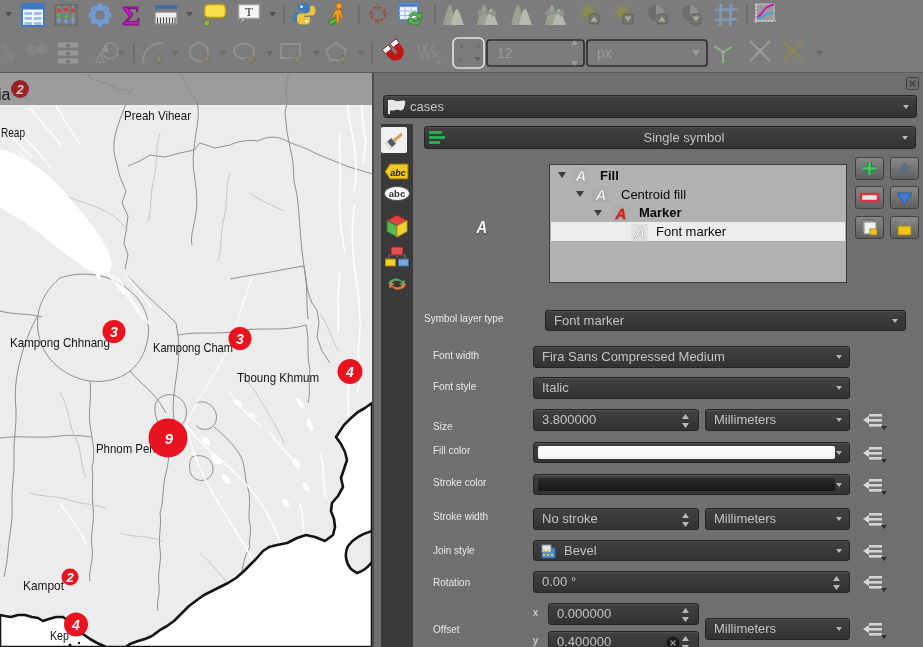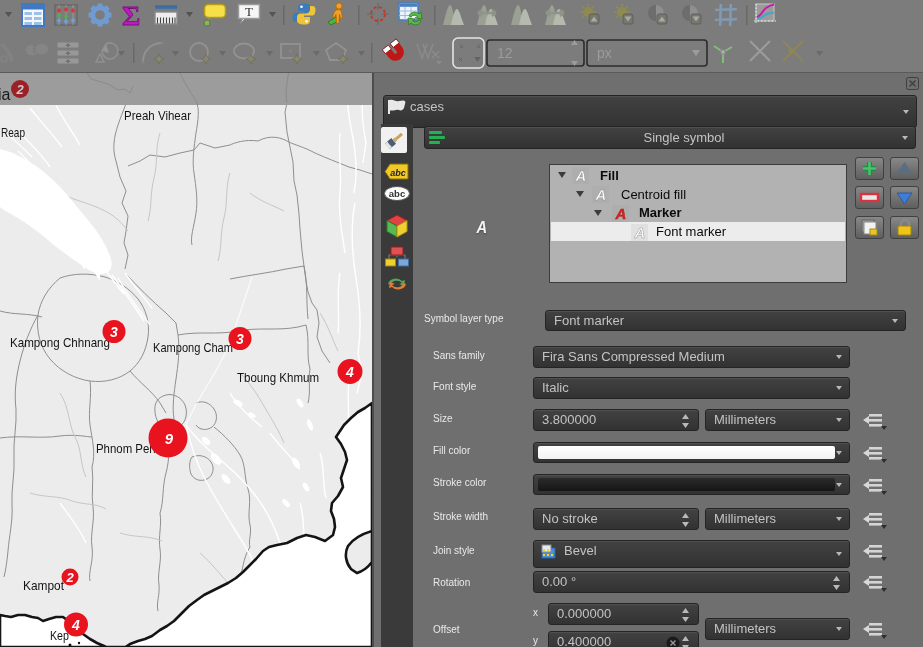--- a/index.html
+++ b/index.html
@@ -445,21 +445,21 @@
     <svg class="abs" style="left:15px;top:26px;z-index:5;" width="20" height="15">
         <path d="M1,1 L3,1 C6,0 9,3 12,2 L16,1.5 C18,1.4 19,3 18,5 L17,9 C16,11 14,12 12,11 C9,10 7,12 4,11.5 L3,11.5 L3,15 L1,15 Z" fill="#e8e8e8"></path>
       </svg>
     <svg class="abs" style="left:57px;top:58px;z-index:5;" width="16" height="13">
         <g fill="#21b352">
           <rect x="0" y="0" width="13" height="3" rx="1"></rect>
           <rect x="0" y="5" width="16" height="3" rx="1"></rect>
           <rect x="0" y="10" width="11" height="3" rx="1"></rect>
         </g>
       </svg>
-    <div class="abs combo" style="left:11px;top:22px;width:534px;height:33px;line-height:21px;padding-left:26px;">cases<span class="carrow"></span></div>
+    <div class="abs combo" style="left:11px;top:22px;width:534px;height:23px;line-height:21px;padding-left:26px;">cases<span class="carrow"></span></div>
     <div class="abs" id="sidebar">
       <div class="abs" style="left:0;top:3px;width:26px;height:26px;background:#f1f1f1;border-radius:2px;">
         <svg width="26" height="26">
             <g transform="rotate(-40 13 13)">
               <rect x="4" y="10" width="8" height="7" fill="#5a6f8a"></rect>
               <path d="M4,10 l8,0 0,7 -8,0 z" fill="#4a5d73"></path>
               <rect x="12" y="11.5" width="3" height="4" fill="#c9a86a"></rect>
               <rect x="15" y="12" width="8" height="3" fill="#caa15c"></rect>
               <path d="M4,10 q-2,4 0,7 l3,0 q-1,-4 0,-7 z" fill="#e8e4da"></path>
             </g>
@@ -533,46 +533,46 @@
           <rect x="8" y="5" width="12" height="12" fill="#f2f2f2" stroke="#888" stroke-width="1"></rect>
           <rect x="14" y="12" width="7" height="6" fill="#e8c52c" stroke="#a88c10" stroke-width="1"></rect>
         </svg></div>
     <div class="btn6" style="left:518px;top:143px;"><svg width="27" height="21">
           <path d="M10,9 v-2 a4,4 0 0 1 8,0 v2" fill="none" stroke="#8a8a8a" stroke-width="2.2"></path>
           <rect x="7" y="9" width="13" height="9" rx="1" fill="#edc31c" stroke="#a8880a" stroke-width="1"></rect>
         </svg></div>
 
     <div class="abs lbl" style="left:52px;top:240px;">Symbol layer type</div>
     <div class="abs combo" style="left:173px;top:237px;width:361px;height:21px;">Font marker<span class="carrow"></span></div>
-    <div class="abs lbl" style="left:61px;top:277px;">Sans family</div>
+    <div class="abs lbl" style="left:61px;top:277px;">Font width</div>
     <div class="abs combo" style="left:161px;top:273px;width:317px;height:22px;line-height:20px;">Fira Sans Compressed Medium<span class="carrow"></span></div>
     <div class="abs lbl" style="left:61px;top:308px;">Font style</div>
     <div class="abs combo" style="left:161px;top:304px;width:317px;height:22px;line-height:20px;">Italic<span class="carrow"></span></div>
-    <div class="abs lbl" style="left:61px;top:340px;">Size</div>
+    <div class="abs lbl" style="left:61px;top:348px;">Size</div>
     <div class="abs combo" style="left:161px;top:336px;width:166px;height:22px;line-height:20px;">3.800000<span class="spinbtns"><svg width="9" height="16">
             <path d="M4.5,1 l3.5,5 h-7 z M4.5,15 l3.5,-5 h-7 z" fill="#b8b8b8"></path>
           </svg></span></div>
     <div class="abs combo" style="left:333px;top:336px;width:145px;height:22px;line-height:20px;">Millimeters<span class="carrow"></span></div>
     <div class="abs lbl" style="left:61px;top:372px;">Fill color</div>
     <div class="abs combo" style="left:161px;top:369px;width:317px;height:21px;">
         <span style="position:absolute;left:4px;top:3px;right:14px;bottom:3px;background:linear-gradient(#ffffff,#f2f2f2);border-radius:2px;"></span>
         <span class="carrow"></span>
       </div>
     <div class="abs lbl" style="left:61px;top:404px;">Stroke color</div>
     <div class="abs combo" style="left:161px;top:401px;width:317px;height:21px;">
         <span style="position:absolute;left:4px;top:3px;right:14px;bottom:3px;background:linear-gradient(#2b2b2b,#151515);border-radius:2px;"></span>
         <span class="carrow"></span>
       </div>
     <div class="abs lbl" style="left:61px;top:438px;">Stroke width</div>
     <div class="abs combo" style="left:161px;top:435px;width:166px;height:22px;line-height:20px;">No stroke<span class="spinbtns"><svg width="9" height="16">
             <path d="M4.5,1 l3.5,5 h-7 z M4.5,15 l3.5,-5 h-7 z" fill="#b8b8b8"></path>
           </svg></span></div>
     <div class="abs combo" style="left:333px;top:435px;width:145px;height:22px;line-height:20px;">Millimeters<span class="carrow"></span></div>
     <div class="abs lbl" style="left:61px;top:472px;">Join style</div>
-    <div class="abs combo" style="left:161px;top:467px;width:317px;height:28px;padding-left:30px;">Bevel<span class="carrow"></span><svg class="abs" style="left:7px;top:3px;" width="16" height="15">
+    <div class="abs combo" style="left:161px;top:467px;width:317px;height:21px;padding-left:30px;">Bevel<span class="carrow"></span><svg class="abs" style="left:7px;top:3px;" width="16" height="15">
           <rect x="1" y="4" width="13" height="10" fill="#4a90d9" stroke="#2a62a5" stroke-width="1"></rect>
           <rect x="1" y="1" width="9" height="7" fill="#dfeaf5" stroke="#888" stroke-width="1"></rect>
           <g fill="#f5d328">
             <rect x="2" y="5" width="2" height="2"></rect>
             <rect x="6" y="5" width="2" height="2"></rect>
             <rect x="2" y="10" width="2" height="2"></rect>
             <rect x="6" y="10" width="2" height="2"></rect>
             <rect x="10" y="10" width="2" height="2"></rect>
           </g>
         </svg></div>

